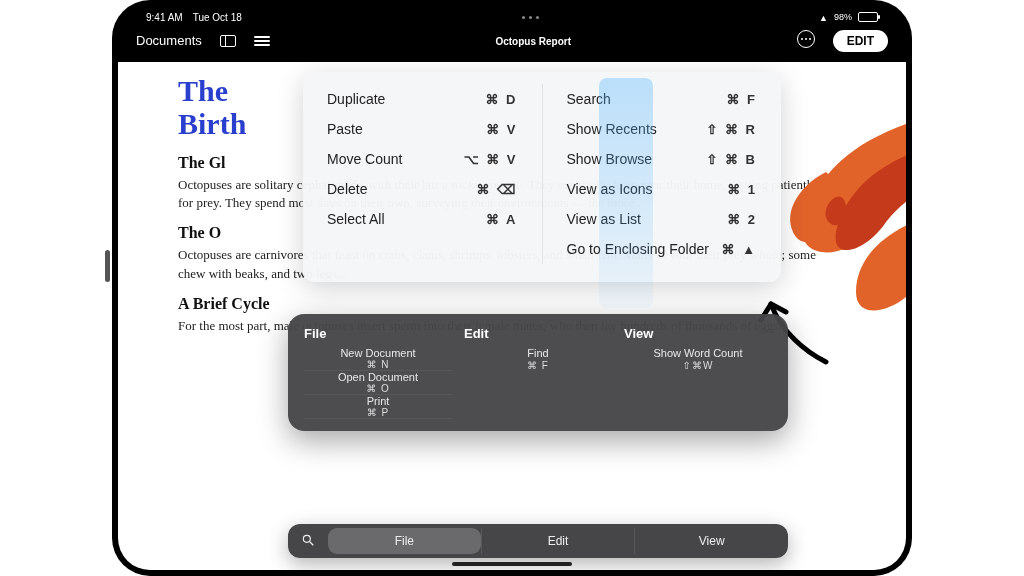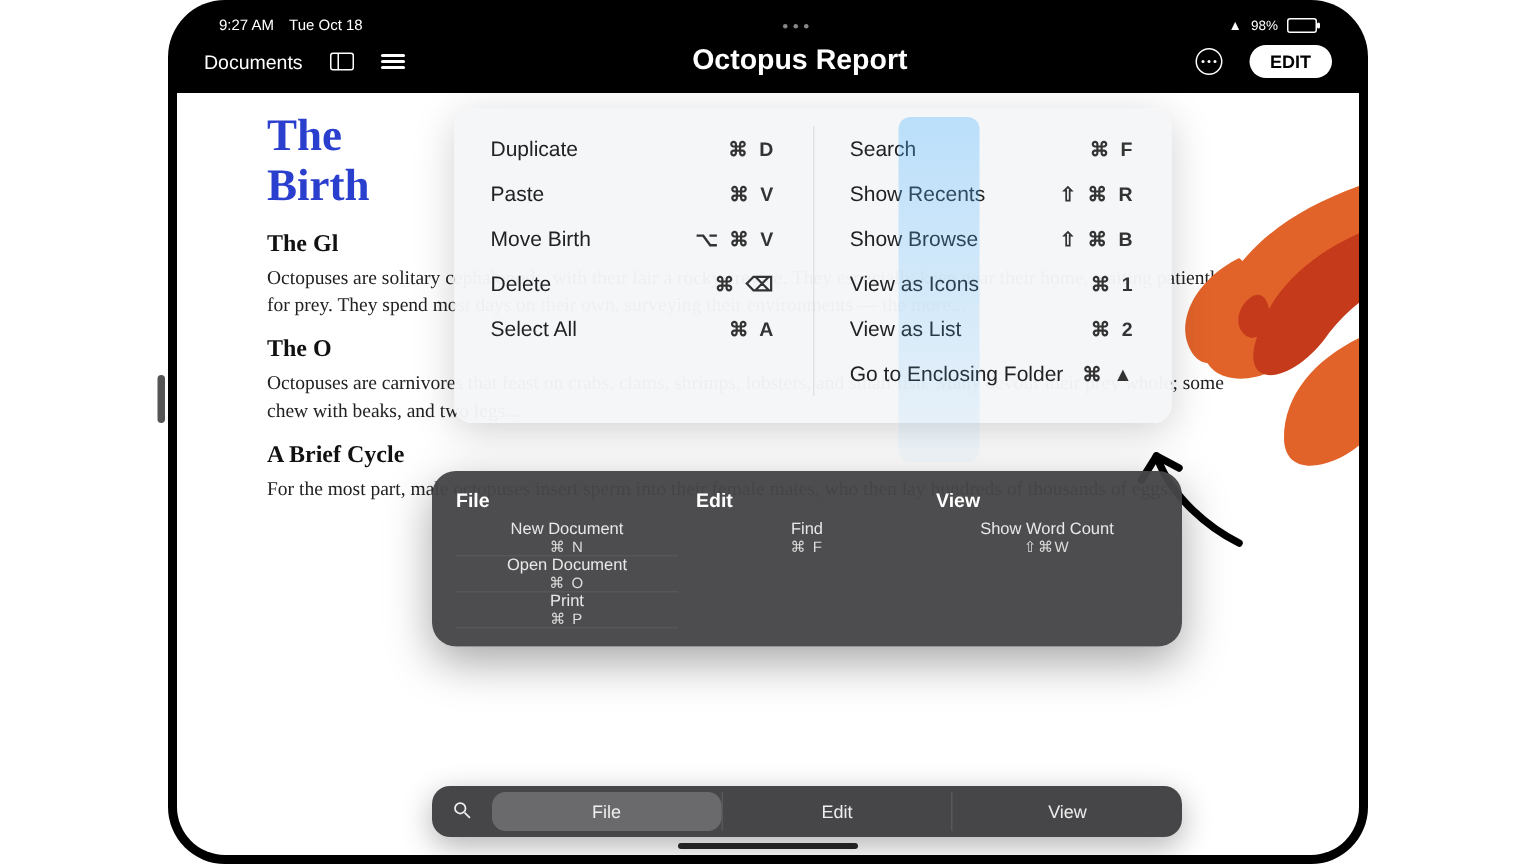--- a/index.html
+++ b/index.html
@@ -13,31 +13,31 @@
     .status-left { display:flex; gap:10px; }
     .status-dots { display:flex; gap:4px; align-self:center; }
     .dot { width:3px; height:3px; border-radius:50%; background:#888; }
     .status-right { display:flex; gap:6px; align-items:center; }
     .wifi-icon::before { content:"\25B2"; font-size:9px; }
     .battery { width:20px; height:10px; border:1px solid #fff; border-radius:2px; position:relative; }
     .battery::after { content:""; position:absolute; right:-3px; top:2px; width:2px; height:4px; background:#fff; border-radius:1px; }
     .battery-fill { background:#fff; width:75%; height:100%; border-radius:1px; }
 
     .app-toolbar { height:34px; background:#000; display:flex; align-items:center; justify-content:space-between; padding:0 18px; color:#fff; font-size:13px; }
-    .tb-left, .tb-right { display:flex; align-items:center; gap:18px; }
+    .tb-left, .tb-right { display:flex; gap:18px; }
     .tb-icon { width:16px; height:16px; display:inline-flex; align-items:center; justify-content:center; }
     .icon-panel { width:16px; height:12px; border:1.5px solid #fff; border-radius:2px; position:relative; }
     .icon-panel::after { content:""; position:absolute; left:4px; top:0; bottom:0; width:1.5px; background:#fff; }
     .icon-list { width:16px; display:flex; flex-direction:column; gap:2px; }
     .icon-list span { height:2px; background:#fff; border-radius:1px; }
     .icon-list span:nth-child(1){width:100%;} .icon-list span:nth-child(2){width:100%;} .icon-list span:nth-child(3){width:100%;}
     .icon-more { width:18px; height:18px; border:1.5px solid #fff; border-radius:50%; display:flex; align-items:center; justify-content:center; gap:2px; }
     .icon-more i { width:2px; height:2px; background:#fff; border-radius:50%; }
     .edit-btn { background:#fff; color:#000; font-weight:700; font-size:12px; padding:4px 14px; border-radius:14px; }
-    .doc-title { font-weight:600; font-size:19px; }
+    .doc-title { font-weight:600; font-size:10px; }
 
     .page-area { position:absolute; top:56px; left:0; right:0; bottom:0; background:#fff; border-top-left-radius:0; border-top-right-radius:0; overflow:hidden; }
     .document { position:absolute; left:60px; right:40px; top:12px; color:#111; font-family:Georgia, 'Times New Roman', serif; }
     .doc-h1 { color:#2a3fcd; font-size:30px; font-weight:800; line-height:1.1; margin-bottom:14px; }
     .sec-h { font-weight:800; font-size:16px; margin-top:12px; margin-bottom:4px; }
     .para { font-size:13px; line-height:1.4; color:#222; max-width:640px; }
 
     
     .tentacle { position:absolute; right:-40px; top:40px; width:260px; height:260px; }
     .tentacle path.fill { fill:#e2632a; }
@@ -71,21 +71,21 @@
   </style>
 </head>
 <body>
 
 <div class="device-button"></div>
 <div class="device-frame">
   <div class="device-inner">
 
     <div class="status-bar">
       <div class="status-left">
-        <span>9:27 AM</span>
+        <span>9:41 AM</span>
         <span>Tue Oct 18</span>
       </div>
       <div class="status-dots">
         <span class="dot"></span>
           <span class="dot"></span>
           <span class="dot"></span>
       </div>
       <div class="status-right">
         <span class="wifi-icon"></span>
         <span style="font-size:9px;">98%</span>
@@ -150,21 +150,21 @@
         <div class="light-col">
           <div class="light-row">
               <span class="label">Duplicate</span>
               <span class="sc">⌘ D</span>
             </div>
           <div class="light-row">
               <span class="label">Paste</span>
               <span class="sc">⌘ V</span>
             </div>
           <div class="light-row">
-              <span class="label">Move Birth</span>
+              <span class="label">Move Count</span>
               <span class="sc">⌥ ⌘ V</span>
             </div>
           <div class="light-row">
               <span class="label">Delete</span>
               <span class="sc">⌘ ⌫</span>
             </div>
           <div class="light-row">
               <span class="label">Select All</span>
               <span class="sc">⌘ A</span>
             </div>

